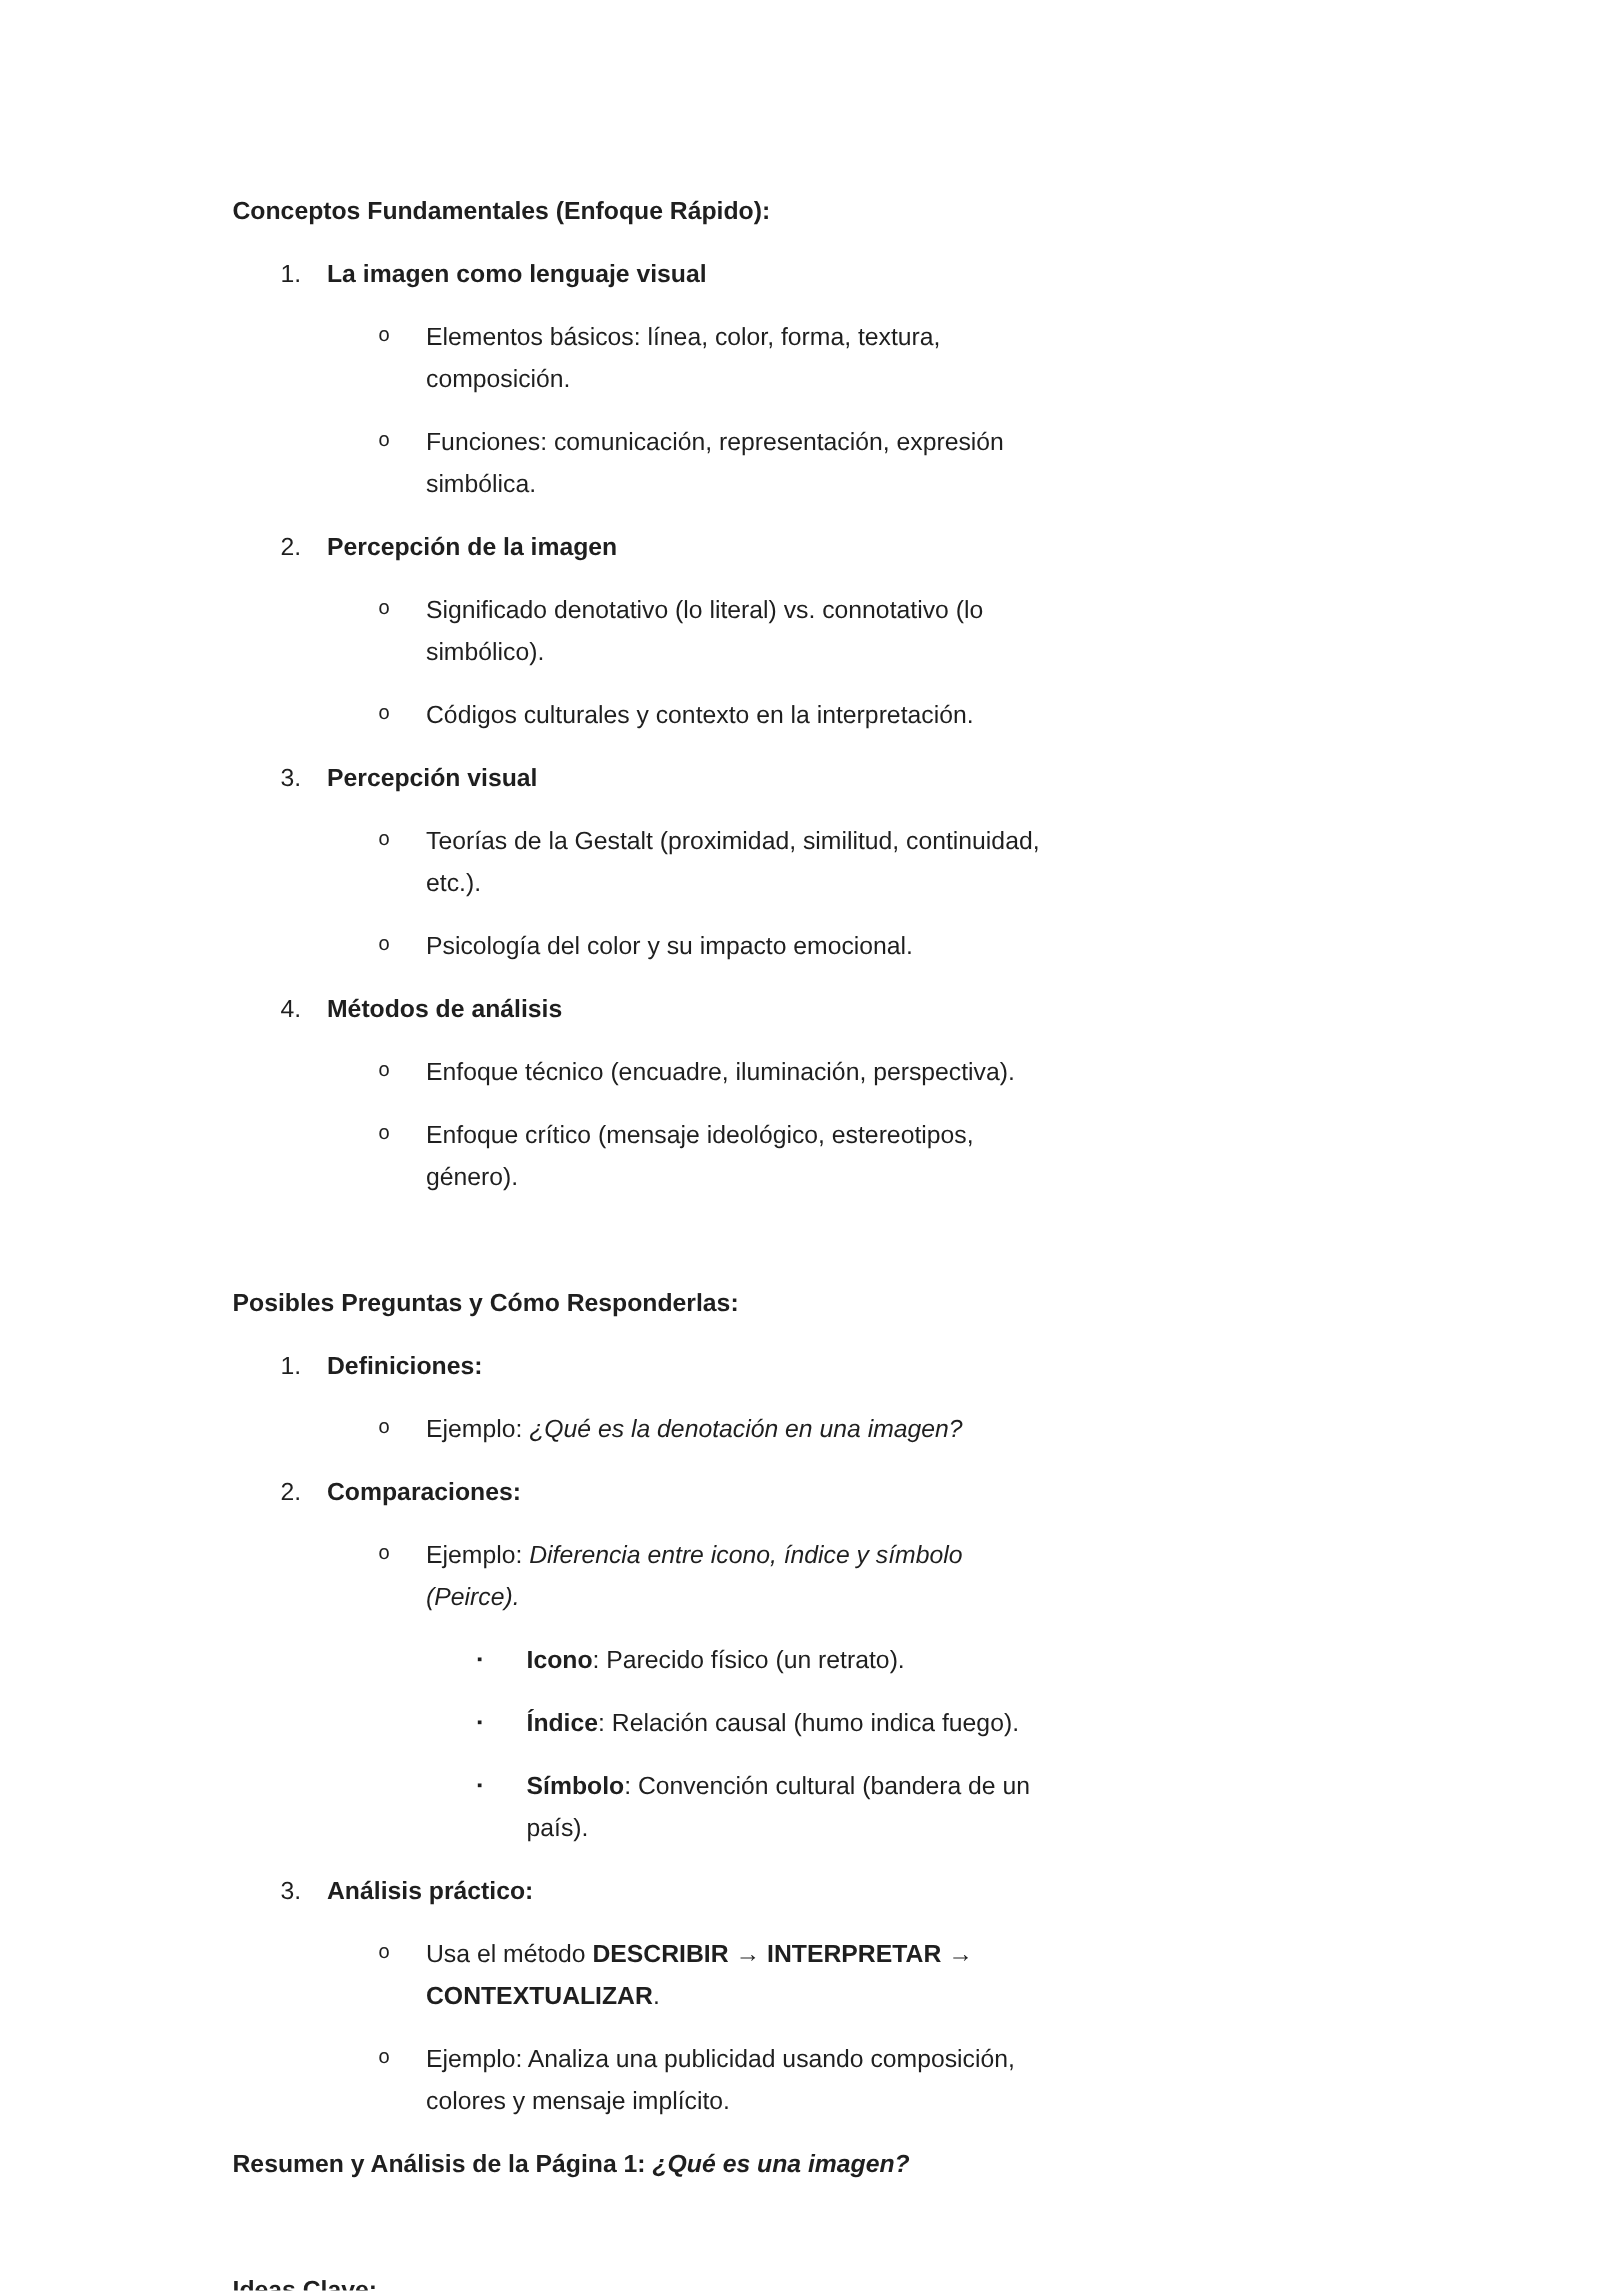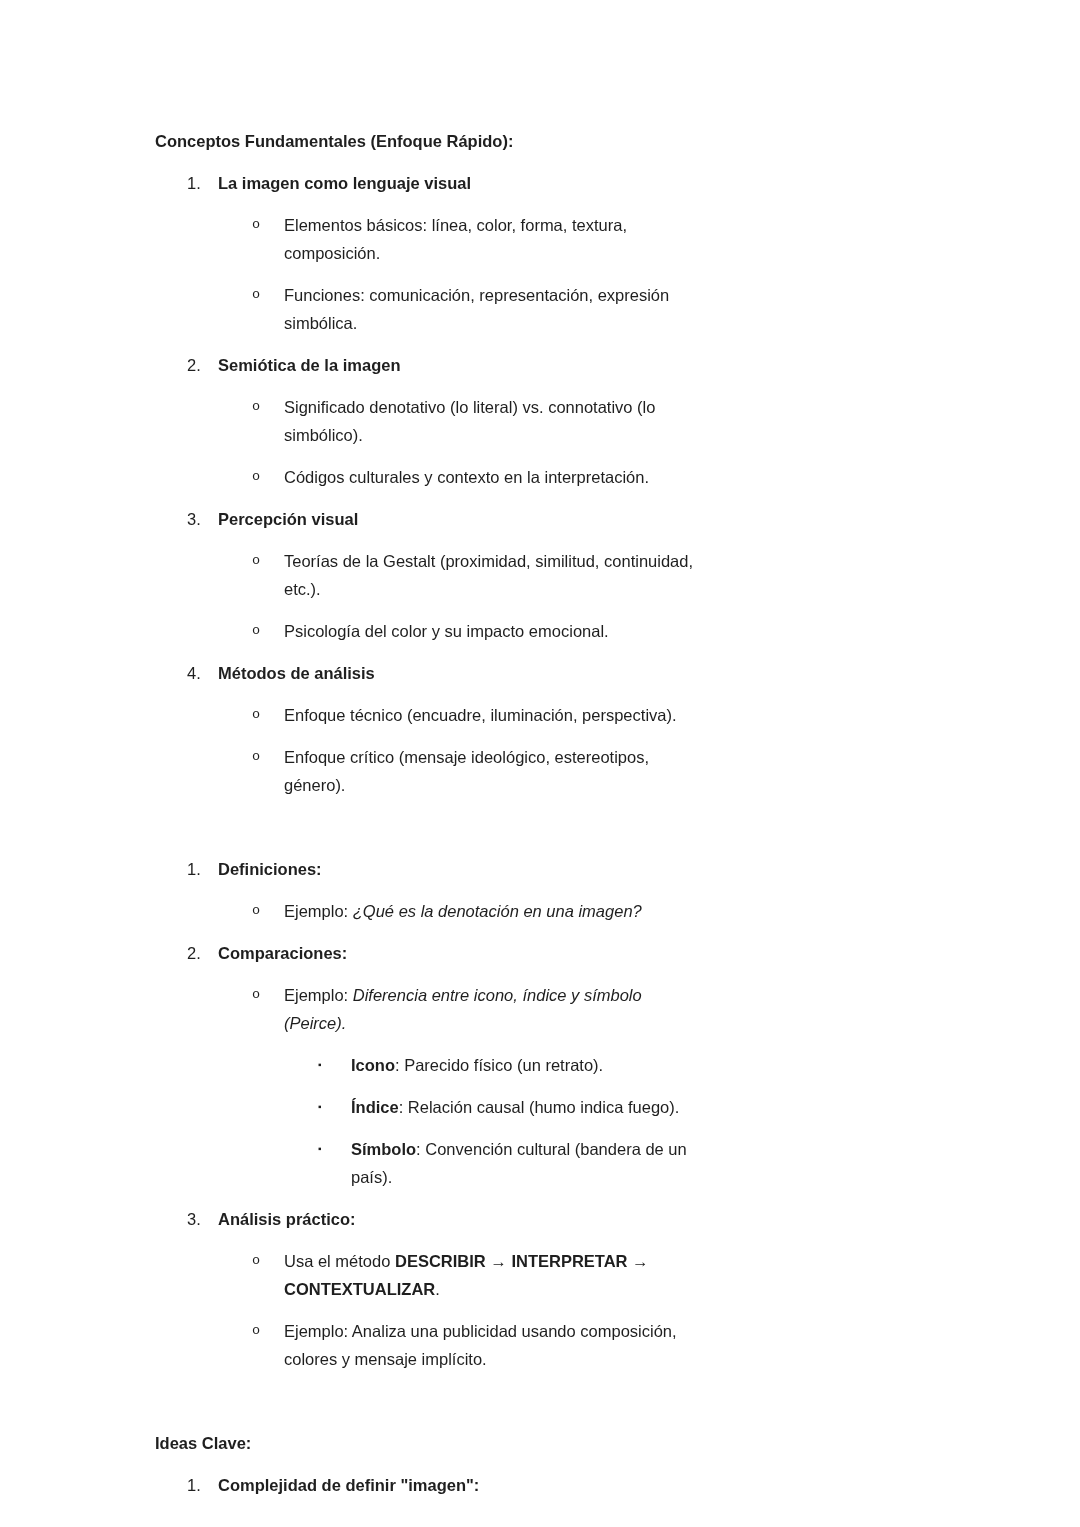--- a/index.html
+++ b/index.html
@@ -62,21 +62,21 @@
     <span class="o-marker">o</span>
     <span class="btext">Elementos básicos: línea, color, forma, textura, composición.</span>
   </div>
   <div class="p row ind-o">
     <span class="o-marker">o</span>
     <span class="btext">Funciones: comunicación, representación, expresión simbólica.</span>
   </div>
 
   <div class="p row ind-num">
     <span class="num">2.</span>
-    <span class="btext h">Semiótica de la imagen</span>
+    <span class="btext h">Percepción de la imagen</span>
   </div>
   <div class="p row ind-o">
     <span class="o-marker">o</span>
     <span class="btext">Significado denotativo (lo literal) vs. connotativo (lo simbólico).</span>
   </div>
   <div class="p row ind-o">
     <span class="o-marker">o</span>
     <span class="btext">Códigos culturales y contexto en la interpretación.</span>
   </div>
 
@@ -101,20 +101,21 @@
     <span class="o-marker">o</span>
     <span class="btext">Enfoque técnico (encuadre, iluminación, perspectiva).</span>
   </div>
   <div class="p row ind-o">
     <span class="o-marker">o</span>
     <span class="btext">Enfoque crítico (mensaje ideológico, estereotipos, género).</span>
   </div>
 
   <div class="spacer"></div>
 
+  <div class="p h">Posibles Preguntas y Cómo Responderlas:</div>
 
   <div class="p row ind-num">
     <span class="num">1.</span>
     <span class="btext h">Definiciones:</span>
   </div>
   <div class="p row ind-o">
     <span class="o-marker">o</span>
     <span class="btext">
       <span><span>Ejemplo: </span><span class="italic">¿Qué es la denotación en una imagen?</span></span>
       <br>
@@ -149,20 +150,21 @@
   </div>
   <div class="p row ind-o">
     <span class="o-marker">o</span>
     <span class="btext"><span>Usa el método </span><span class="bold">DESCRIBIR → INTERPRETAR → CONTEXTUALIZAR</span><span>.</span></span>
   </div>
   <div class="p row ind-o">
     <span class="o-marker">o</span>
     <span class="btext">Ejemplo: Analiza una publicidad usando composición, colores y mensaje implícito.</span>
   </div>
 
+  <div class="p h"><span>Resumen y Análisis de la Página 1: </span><span class="bold-italic">¿Qué es una imagen?</span></div>
 
   <div class="spacer"></div>
 
   <div class="p h">Ideas Clave:</div>
 
   <div class="p row ind-num">
     <span class="num">1.</span>
     <span class="btext h">Complejidad de definir "imagen":</span>
   </div>
 

